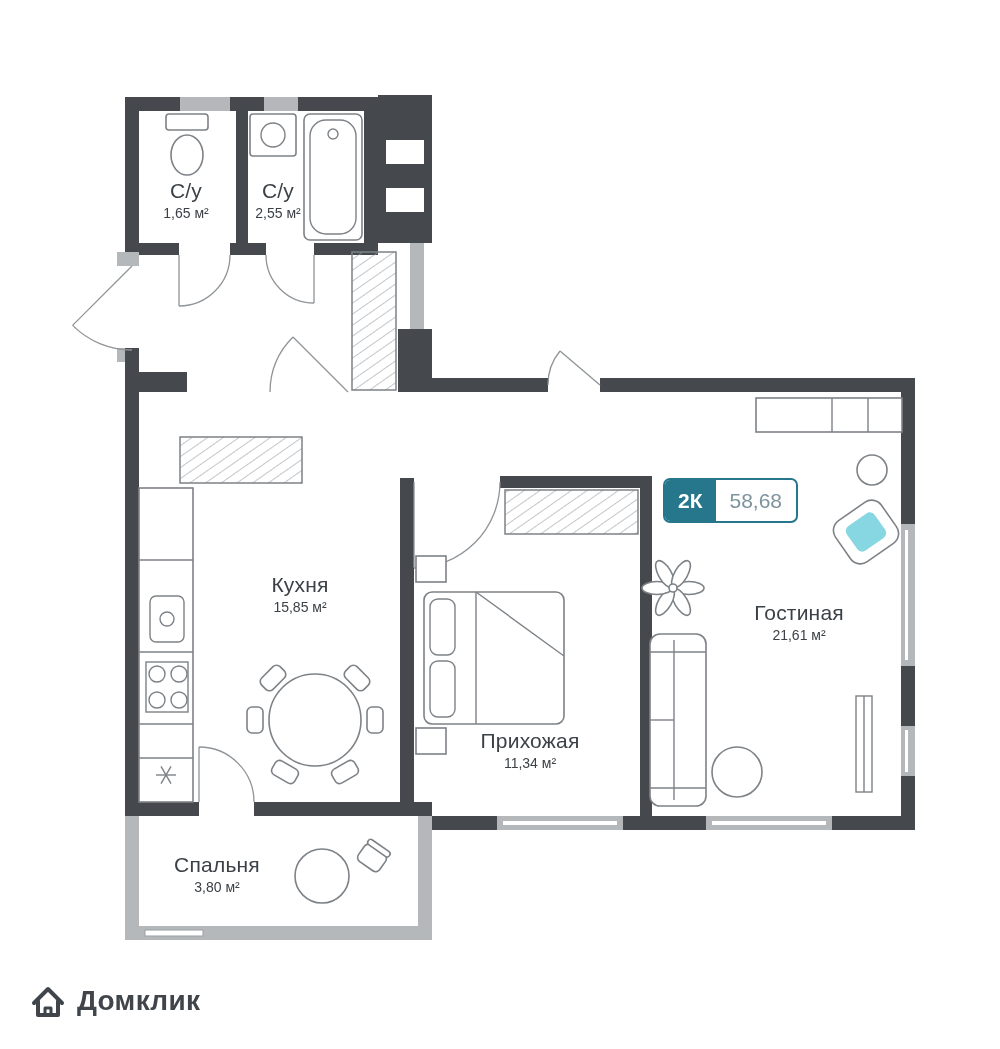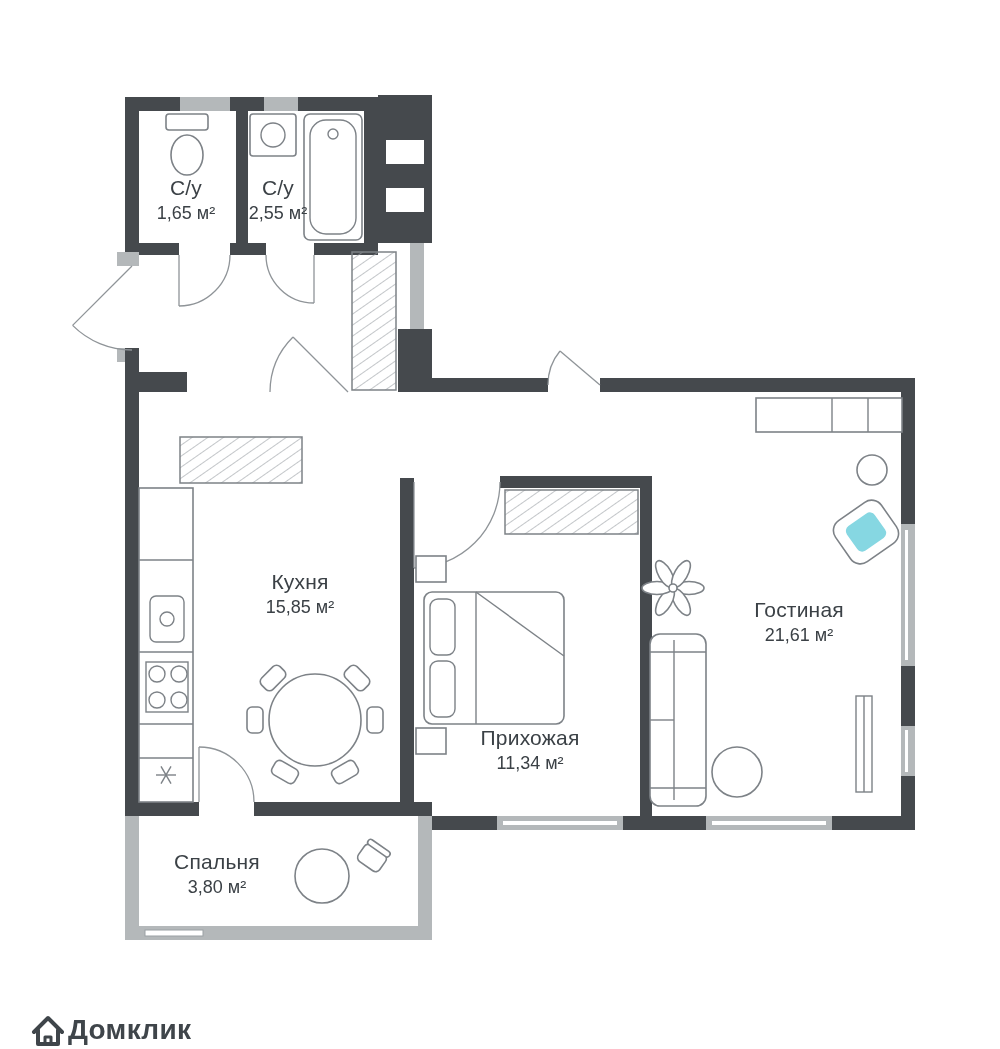--- a/index.html
+++ b/index.html
@@ -10,25 +10,25 @@
     --chair-accent:#86d7e2;
     --text:#3b4146;
     --logo:#3f454a;
   }
   *{box-sizing:border-box;}
   body{margin:0;background:#fff;font-family:"Liberation Sans",sans-serif;}
   .canvas{position:relative;width:1000px;height:1049px;background:#fff;overflow:hidden;}
   .plan-svg{position:absolute;left:0;top:0;}
   .room-label{position:absolute;transform:translate(-50%,-50%);text-align:center;color:var(--text);white-space:nowrap;line-height:1.25;}
   .room-name{font-size:21px;font-weight:500;letter-spacing:.2px;}
-  .room-area{font-size:18px;margin-top:1px;}
+  .room-area{font-size:14px;margin-top:1px;}
   .badge{position:absolute;left:663px;top:478px;height:45px;display:flex;border-radius:7px;overflow:hidden;border:2px solid var(--badge-teal);background:#fff;}
   .badge-left{background:var(--badge-teal);color:#fff;font-weight:bold;font-size:21px;display:flex;align-items:center;justify-content:center;padding:0 13px;}
   .badge-right{color:var(--badge-area-text);font-size:21px;display:flex;align-items:center;justify-content:center;padding:0 14px;}
-  .logo{position:absolute;left:28px;top:1010px;display:flex;align-items:center;color:var(--logo);}
+  .logo{position:absolute;left:28px;top:981px;display:flex;align-items:center;gap:9px;color:var(--logo);}
   .logo-text{font-size:28px;font-weight:bold;letter-spacing:.3px;}
   .wall{fill:var(--wall-dark);}
   .wlight{fill:var(--wall-light);}
   .fixture{fill:#fff;stroke:#7d8287;stroke-width:1.6;}
   .thin{fill:none;stroke:#7d8287;stroke-width:1.4;}
   .door{fill:none;stroke:#8f9498;stroke-width:1.3;}
   .accent{fill:var(--chair-accent);}
 </style>
 </head>
 <body>
@@ -247,20 +247,24 @@
   </div>
   <div class="room-label" style="left:799px;top:622px">
     <div class="room-name">Гостиная</div>
     <div class="room-area">21,61 м²</div>
   </div>
   <div class="room-label" style="left:217px;top:874px">
     <div class="room-name">Спальня</div>
     <div class="room-area">3,80 м²</div>
   </div>
 
+  <div class="badge">
+    <div class="badge-left">2К</div>
+    <div class="badge-right">58,68</div>
+  </div>
 
   <div class="logo">
     <svg width="40" height="40" viewBox="0 0 40 40">
       <path d="M6 22 L20 8 L34 22" fill="none" stroke="var(--logo)" stroke-width="4" stroke-linecap="round" stroke-linejoin="round"></path>
       <path d="M10 20 L10 34 L30 34 L30 20" fill="none" stroke="var(--logo)" stroke-width="4" stroke-linecap="round" stroke-linejoin="round"></path>
       <path d="M17 34 L17 27 L23 27 L23 34" fill="none" stroke="var(--logo)" stroke-width="3" stroke-linecap="round" stroke-linejoin="round"></path>
     </svg>
     <span class="logo-text">Домклик</span>
   </div>
 

